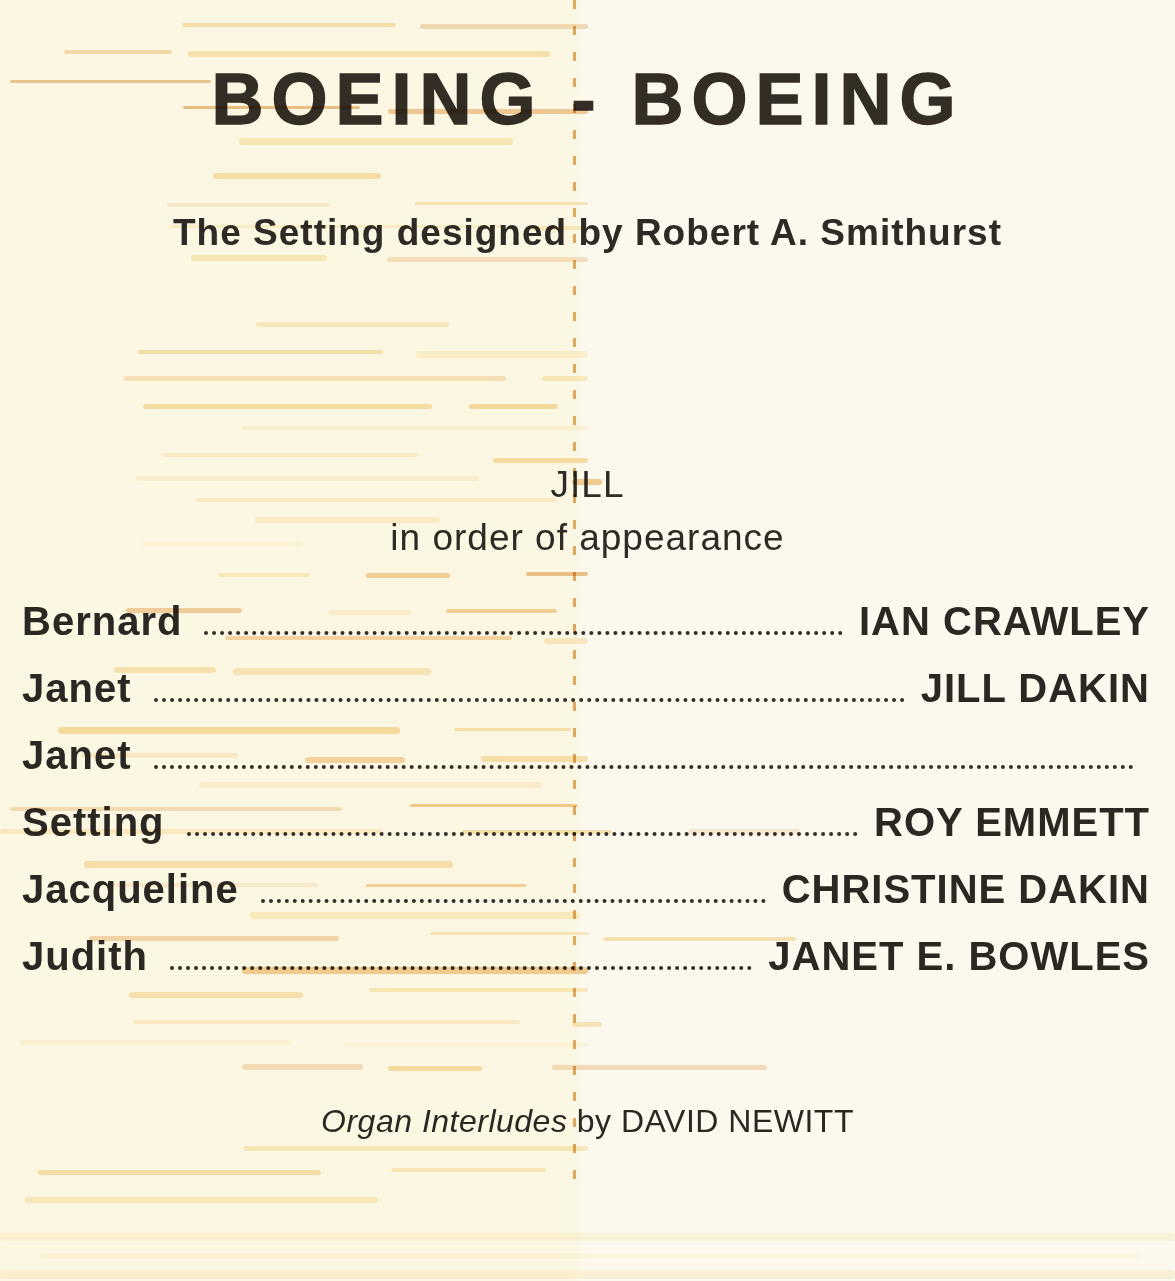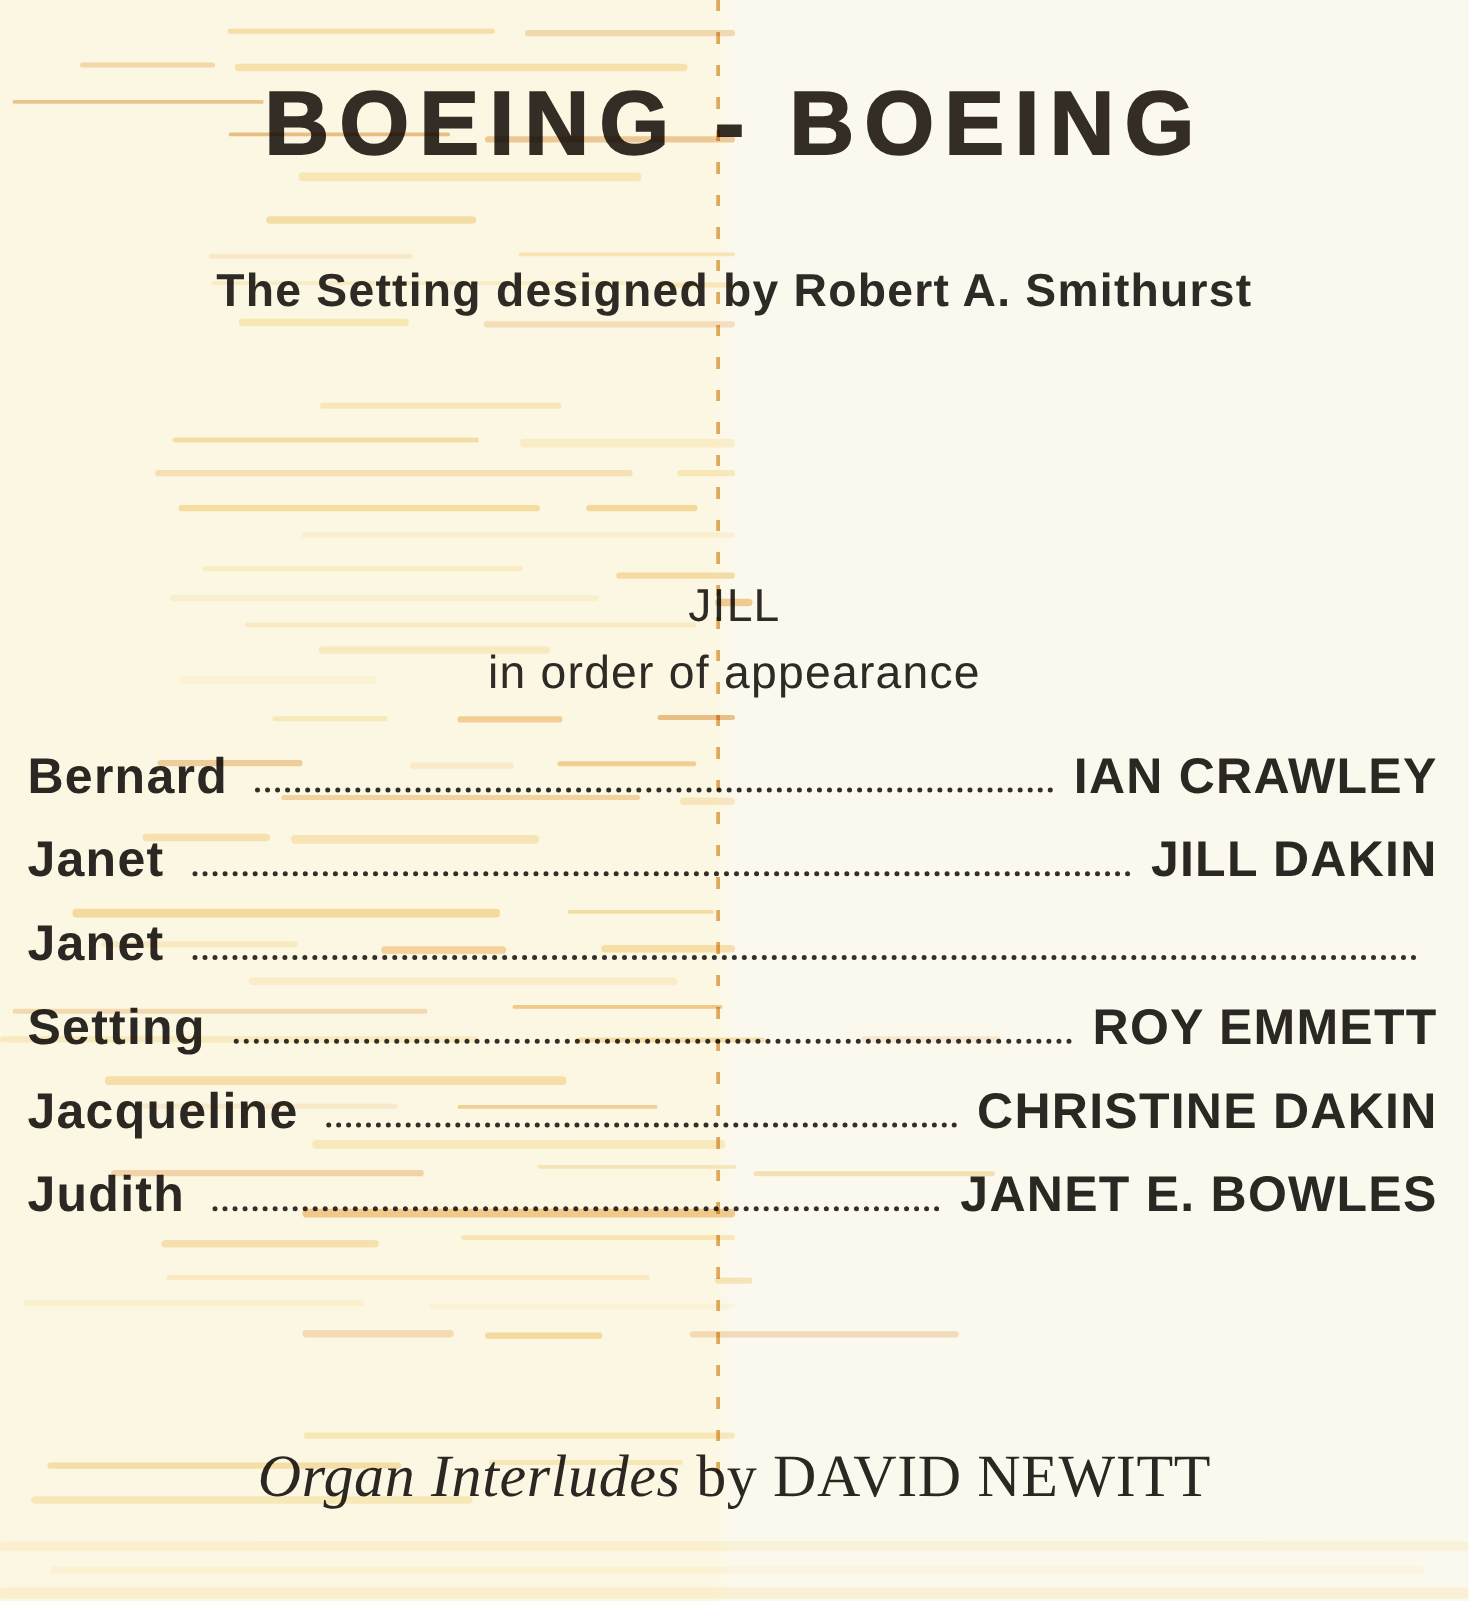--- a/index.html
+++ b/index.html
@@ -87,28 +87,27 @@
   }
   .cast-row .role,
   .cast-row .actor { line-height: 67px; white-space: nowrap; font-weight: bold; }
   .leader {
     flex: 1;
     height: 0;
     border-bottom: 4px dotted #332e29;
     margin: 0 16px 2px 22px;
   }
   .program-footer {
-    position: absolute; top: 1154px; left: 0;
+    position: absolute; top: 1103px; left: 0;
     width: 100%;
     margin: 0;
     text-align: center;
-    font-size: 48px;
+    font-size: 32px;
     letter-spacing: 0.5px;
     color: #2b2722;
-    font-family: Liberation Serif, serif;
   }
   .program-footer .italic-part { font-style: italic; }
 </style>
 </head>
 <body>
 
 <div class="page">
 
   <div class="content">
 

